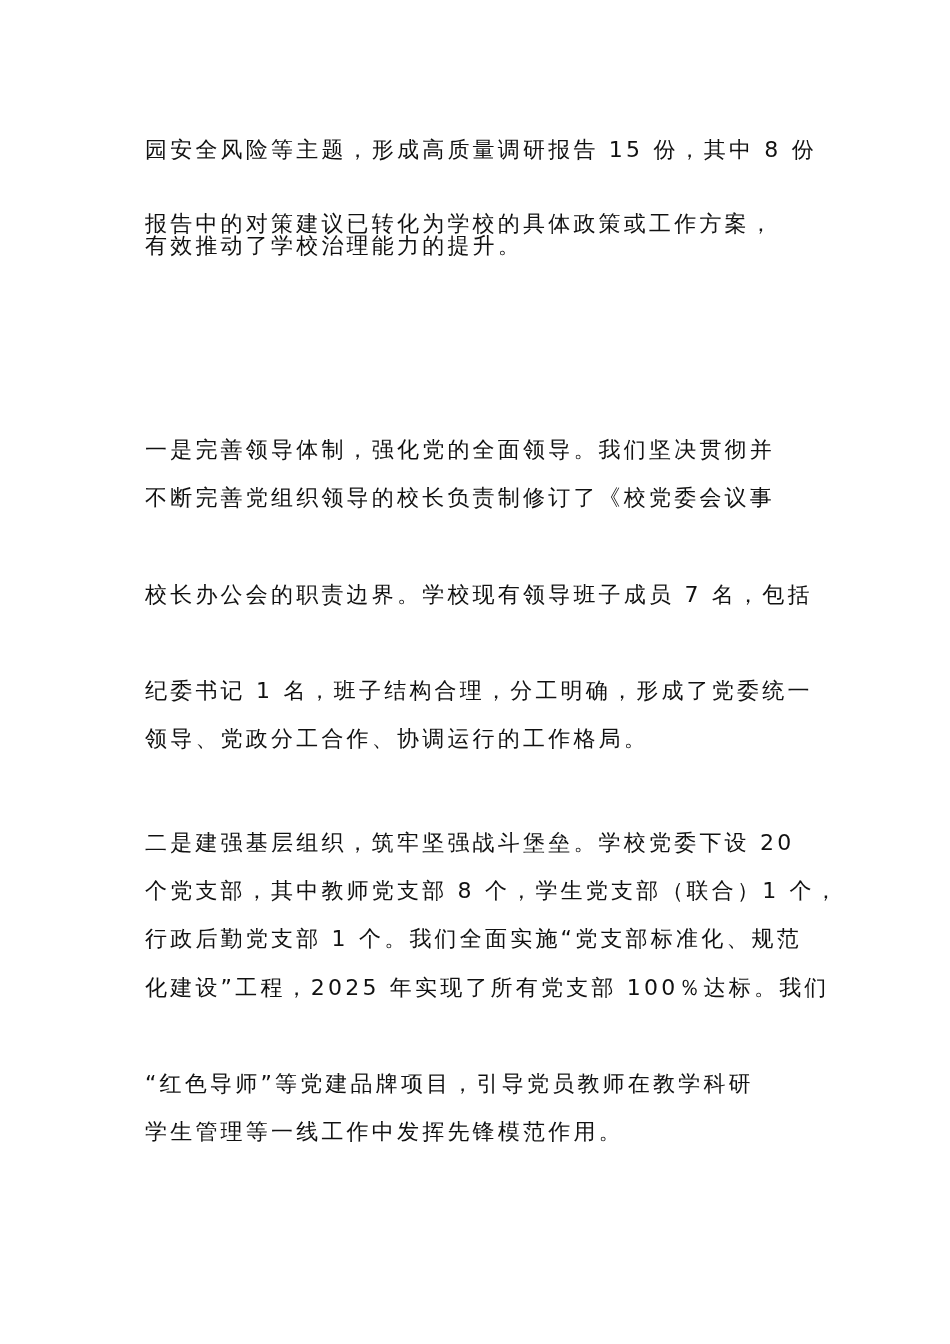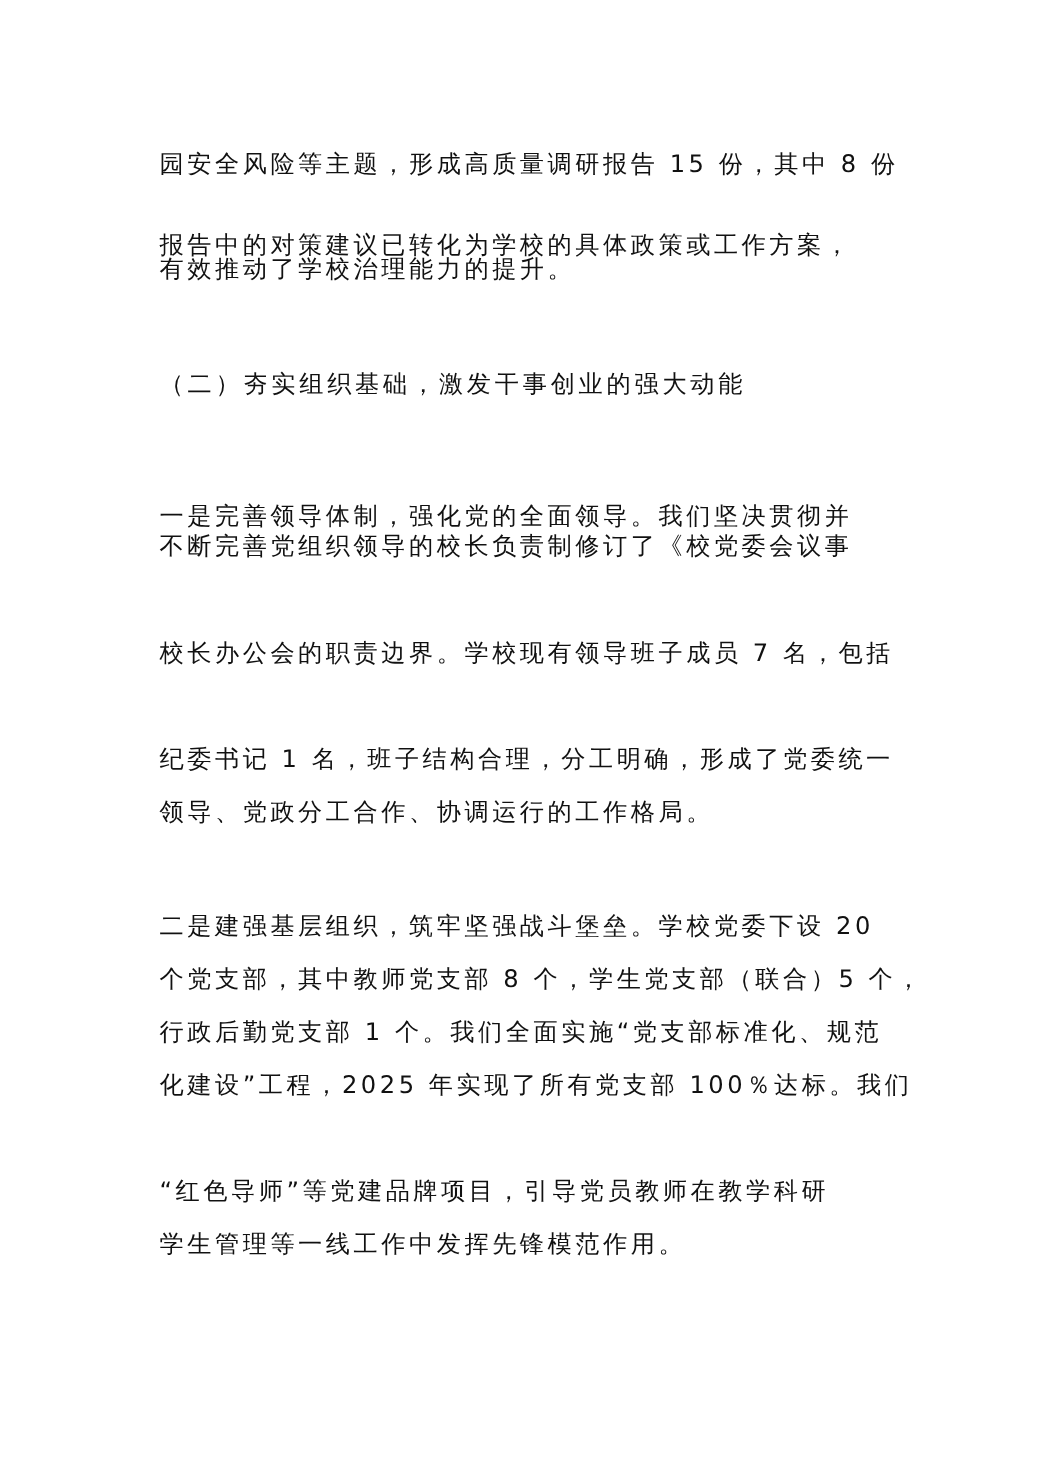--- a/index.html
+++ b/index.html
@@ -39,28 +39,27 @@
   </style>
 </head>
 <body>
 
 <div class="page">
 
   <div class="line" style="top:130px;">园安全风险等主题，形成高质量调研报告 15 份，其中 8 份</div>
   <div class="line" style="top:178px;margin-top:26px;">报告中的对策建议已转化为学校的具体政策或工作方案，</div>
   <div class="line" style="top:226px;">有效推动了学校治理能力的提升。</div>
 
-  <div class="line heading" style="top:330px;">（二）夯实组织基础，激发干事创业的强大动能</div>
 
-  <div class="line" style="top:450px;">一是完善领导体制，强化党的全面领导。我们坚决贯彻并</div>
+  <div class="line" style="top:430px;">一是完善领导体制，强化党的全面领导。我们坚决贯彻并</div>
   <div class="line" style="top:478px;">不断完善党组织领导的校长负责制修订了《校党委会议事</div>
   <div class="line" style="top:575px;">校长办公会的职责边界。学校现有领导班子成员 7 名，包括</div>
   <div class="line" style="top:671px;">纪委书记 1 名，班子结构合理，分工明确，形成了党委统一</div>
   <div class="line" style="top:719px;">领导、党政分工合作、协调运行的工作格局。</div>
 
   <div class="line" style="top:823px;">二是建强基层组织，筑牢坚强战斗堡垒。学校党委下设 20</div>
-  <div class="line" style="top:871px;">个党支部，其中教师党支部 8 个，学生党支部（联合）5 个，</div>
+  <div class="line" style="top:871px;">个党支部，其中教师党支部 8 个，学生党支部（联合）1 个，</div>
   <div class="line" style="top:919px;">行政后勤党支部 1 个。我们全面实施“党支部标准化、规范</div>
   <div class="line" style="top:968px;">化建设”工程，2025 年实现了所有党支部 100％达标。我们</div>
   <div class="line" style="top:1064px;">“红色导师”等党建品牌项目，引导党员教师在教学科研</div>
   <div class="line" style="top:1112px;">学生管理等一线工作中发挥先锋模范作用。</div>
 
 </div>
 
 </body></html>

